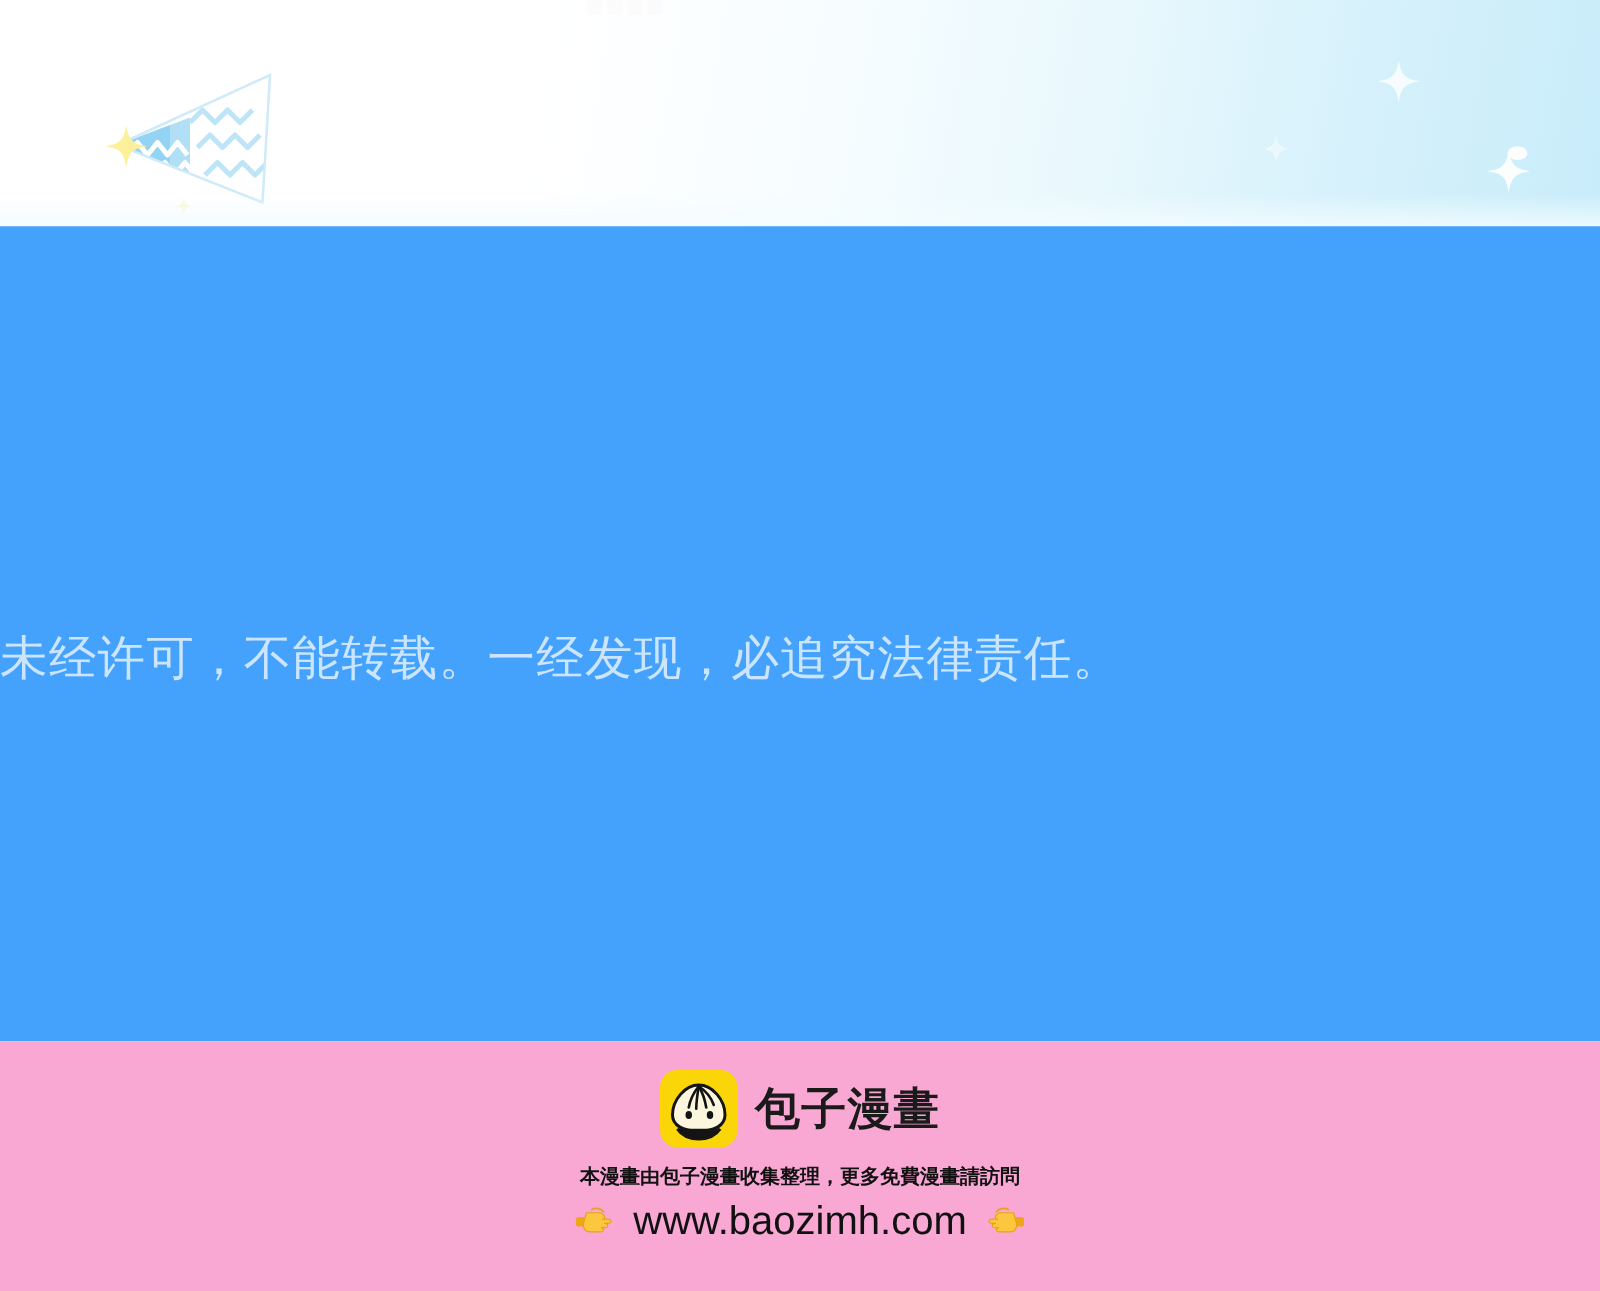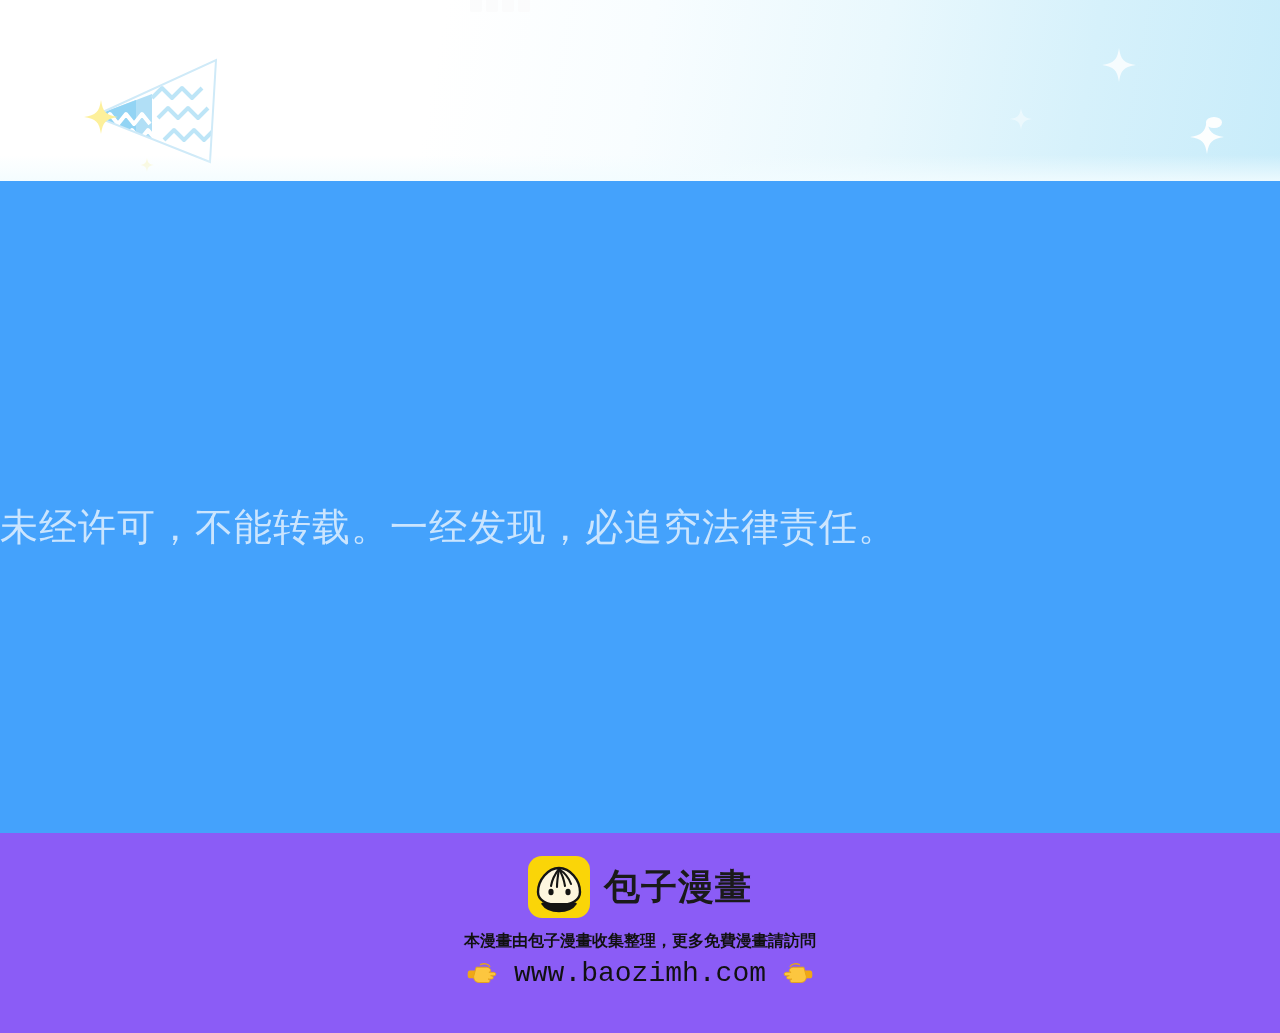--- a/index.html
+++ b/index.html
@@ -128,21 +128,21 @@
     font-family: "Liberation Sans", "DejaVu Sans", sans-serif;
   }
 
   
   .footer {
     position: absolute;
     left: 0;
     top: 833px;
     width: 1280px;
     height: 200px;
-    background: #8b5cf6;
+    background: #f9a8d4;
     display: flex;
     flex-direction: column;
     align-items: center;
     padding-top: 18px;
     box-sizing: border-box;
   }
   .brand-row {
     display: flex;
     align-items: center;
     gap: 14px;
@@ -176,24 +176,24 @@
     align-items: center;
     gap: 14px;
     margin-top: 6px;
   }
   .hand {
     width: 34px;
     height: 30px;
     flex: 0 0 auto;
   }
   .footer-url {
-    font-size: 28px;
+    font-size: 32px;
     color: #111111;
     letter-spacing: 0px;
-    font-family: Liberation Mono, monospace;
+    font-family: Liberation Sans, sans-serif;
   }
 </style>
 </head>
 <body>
 
 <div class="page">
 
   <div class="banner">
 
     <div class="top-ghost">

